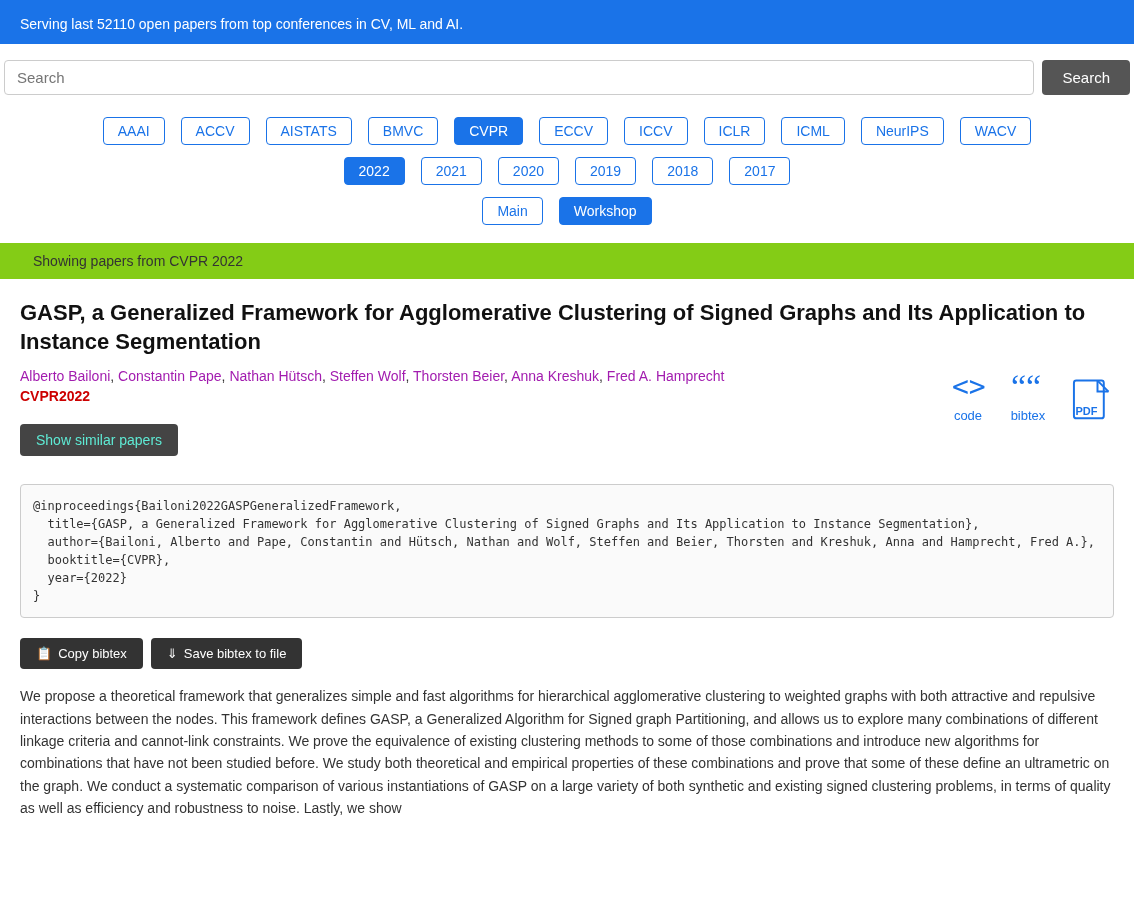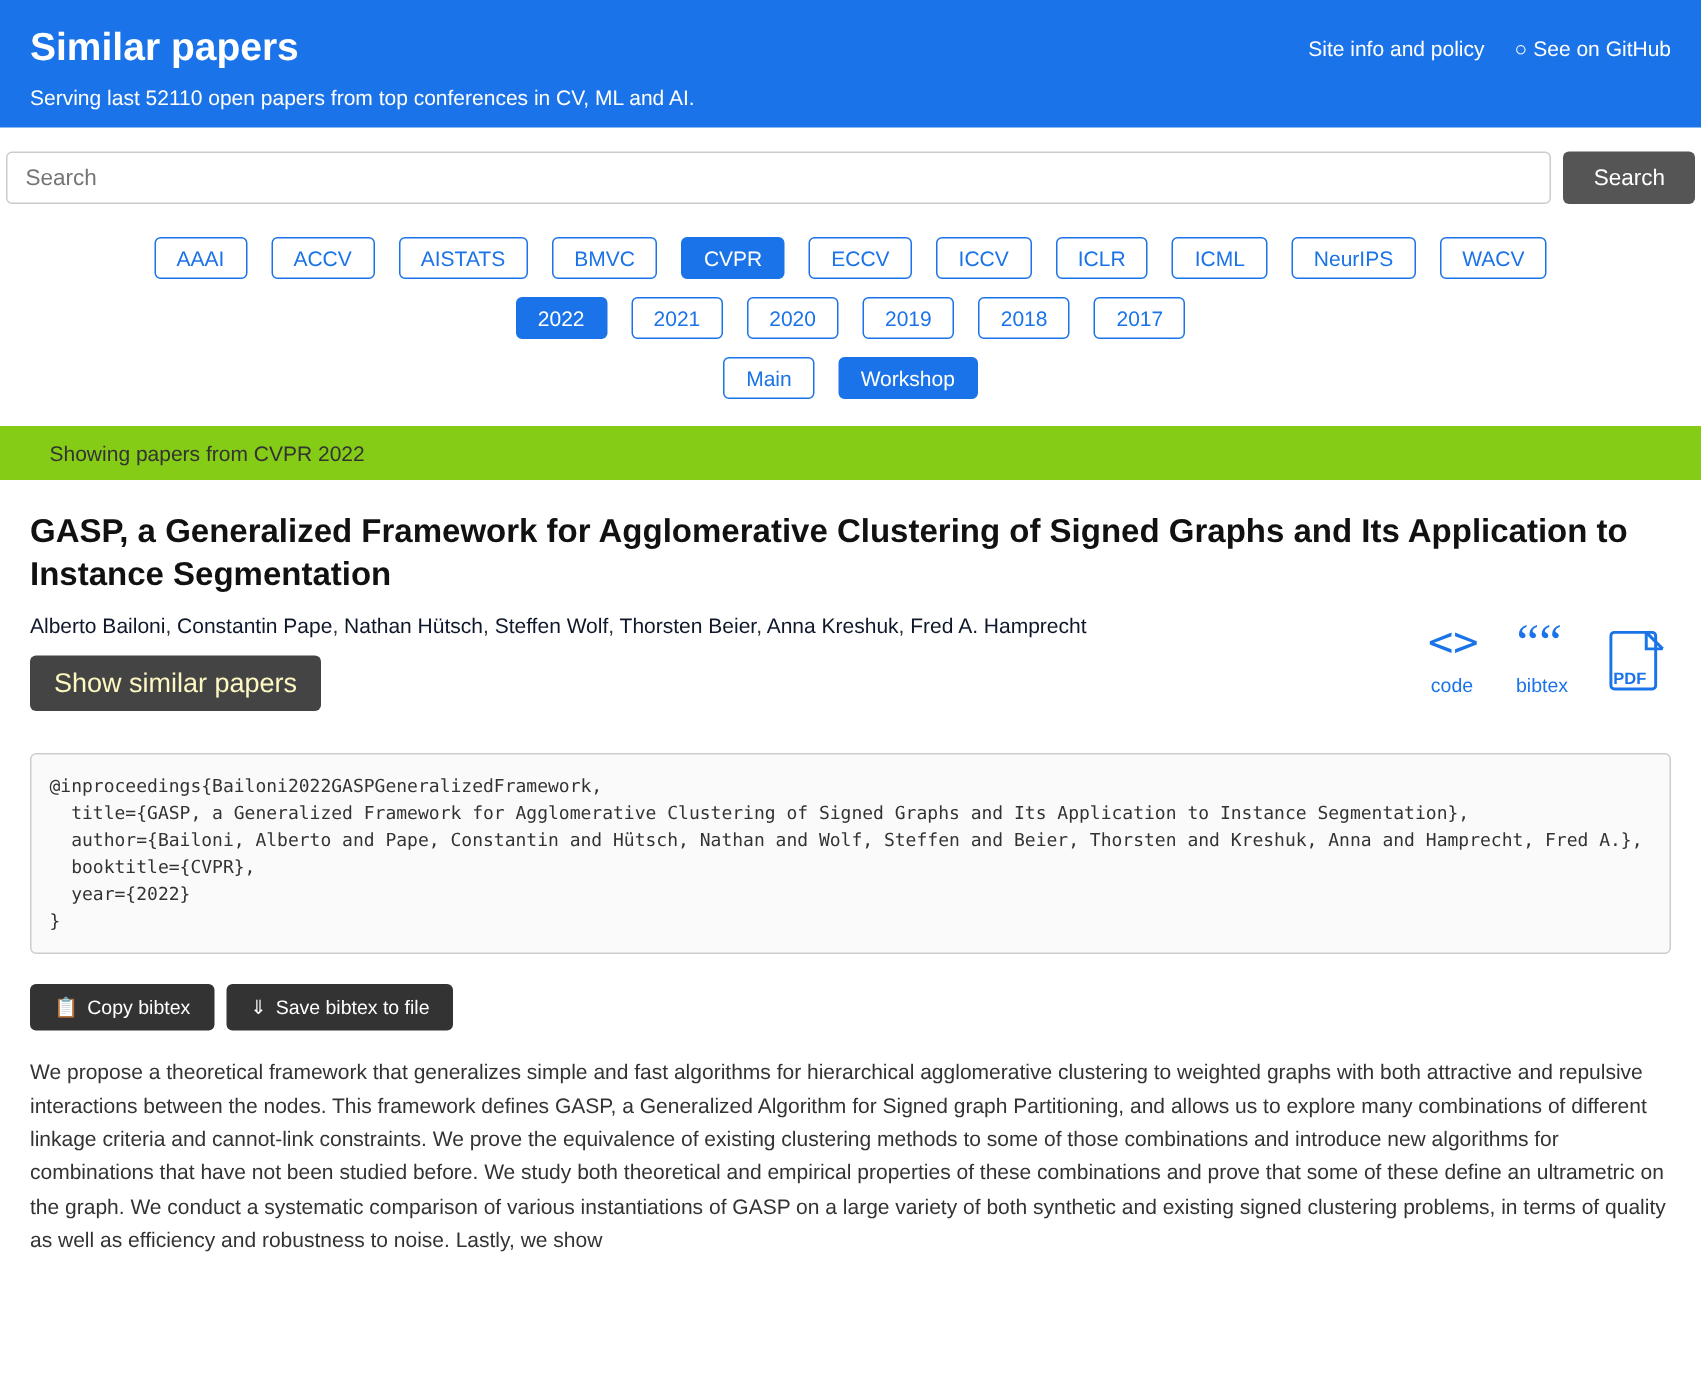--- a/index.html
+++ b/index.html
@@ -101,21 +101,21 @@
       font-weight: bold;
       color: #111;
       line-height: 1.3;
       margin-bottom: 12px;
     }
     .paper-authors {
       font-size: 14px;
       margin-bottom: 4px;
     }
     .paper-authors a {
-      color: #0f172a;
+      color: #a21caf;
       text-decoration: none;
     }
     .paper-venue {
       color: #c00;
       font-size: 14px;
       font-weight: bold;
       margin-bottom: 12px;
     }
 
     
@@ -146,26 +146,26 @@
       height: 36px;
     }
     .pdf-icon svg {
       width: 44px;
       height: 44px;
     }
 
     
     .show-similar-btn {
       background: #444;
-      color: #fef9c3;
+      color: #5eead4;
       border: none;
       padding: 8px 16px;
       border-radius: 4px;
       cursor: pointer;
-      font-size: 18px;
+      font-size: 14px;
       margin-top: 8px;
     }
 
     
     .bibtex-box {
       margin: 12px 20px;
       border: 1px solid #ccc;
       border-radius: 4px;
       background: #fafafa;
     }
@@ -202,29 +202,20 @@
       padding: 4px 20px 20px 20px;
       font-size: 14px;
       line-height: 1.6;
       color: #333;
     }
   </style>
 </head>
 <body>
 
 <div class="header">
-  <div class="header-top">
-    <span class="header-title">Similar papers</span>
-    <div class="header-links">
-      <a class="header-link">Site info and policy</a>
-      <a class="header-link">
-        <span style="margin-right:4px;">○</span><span>See on GitHub</span>
-      </a>
-    </div>
-  </div>
   <div class="header-subtitle">Serving last 52110 open papers from top conferences in CV, ML and AI.</div>
 </div>
 
 <div class="search-area">
   <input class="search-input" type="text" placeholder="Search" style="">
   <button class="search-button">Search</button>
 </div>
 
 <div class="filter-row" id="conf-filters">
     <button class="filter-btn">AAAI</button>
@@ -257,20 +248,21 @@
 <div class="status-bar">
   <span>Showing papers from CVPR 2022</span>
 </div>
 
 <div class="paper-card">
   <div class="paper-title">GASP, a Generalized Framework for Agglomerative Clustering of Signed Graphs and Its Application to Instance Segmentation</div>
 
   <div class="paper-actions">
     <div class="paper-meta">
       <div class="paper-authors" id="authors-container"><a href="#">Alberto Bailoni</a><span>, </span><a href="#">Constantin Pape</a><span>, </span><a href="#">Nathan Hütsch</a><span>, </span><a href="#">Steffen Wolf</a><span>, </span><a href="#">Thorsten Beier</a><span>, </span><a href="#">Anna Kreshuk</a><span>, </span><a href="#">Fred A. Hamprecht</a></div>
+      <div class="paper-venue">CVPR2022</div>
       <button class="show-similar-btn">Show similar papers</button>
     </div>
     <div class="action-icons">
       <div class="action-icon">
         <svg viewBox="0 0 36 36" fill="none" xmlns="http://www.w3.org/2000/svg">
           <text x="2" y="28" font-size="28" fill="#1a73e8" font-family="monospace">&lt;&gt;</text>
         </svg>
         <span>code</span>
       </div>
       <div class="action-icon">

